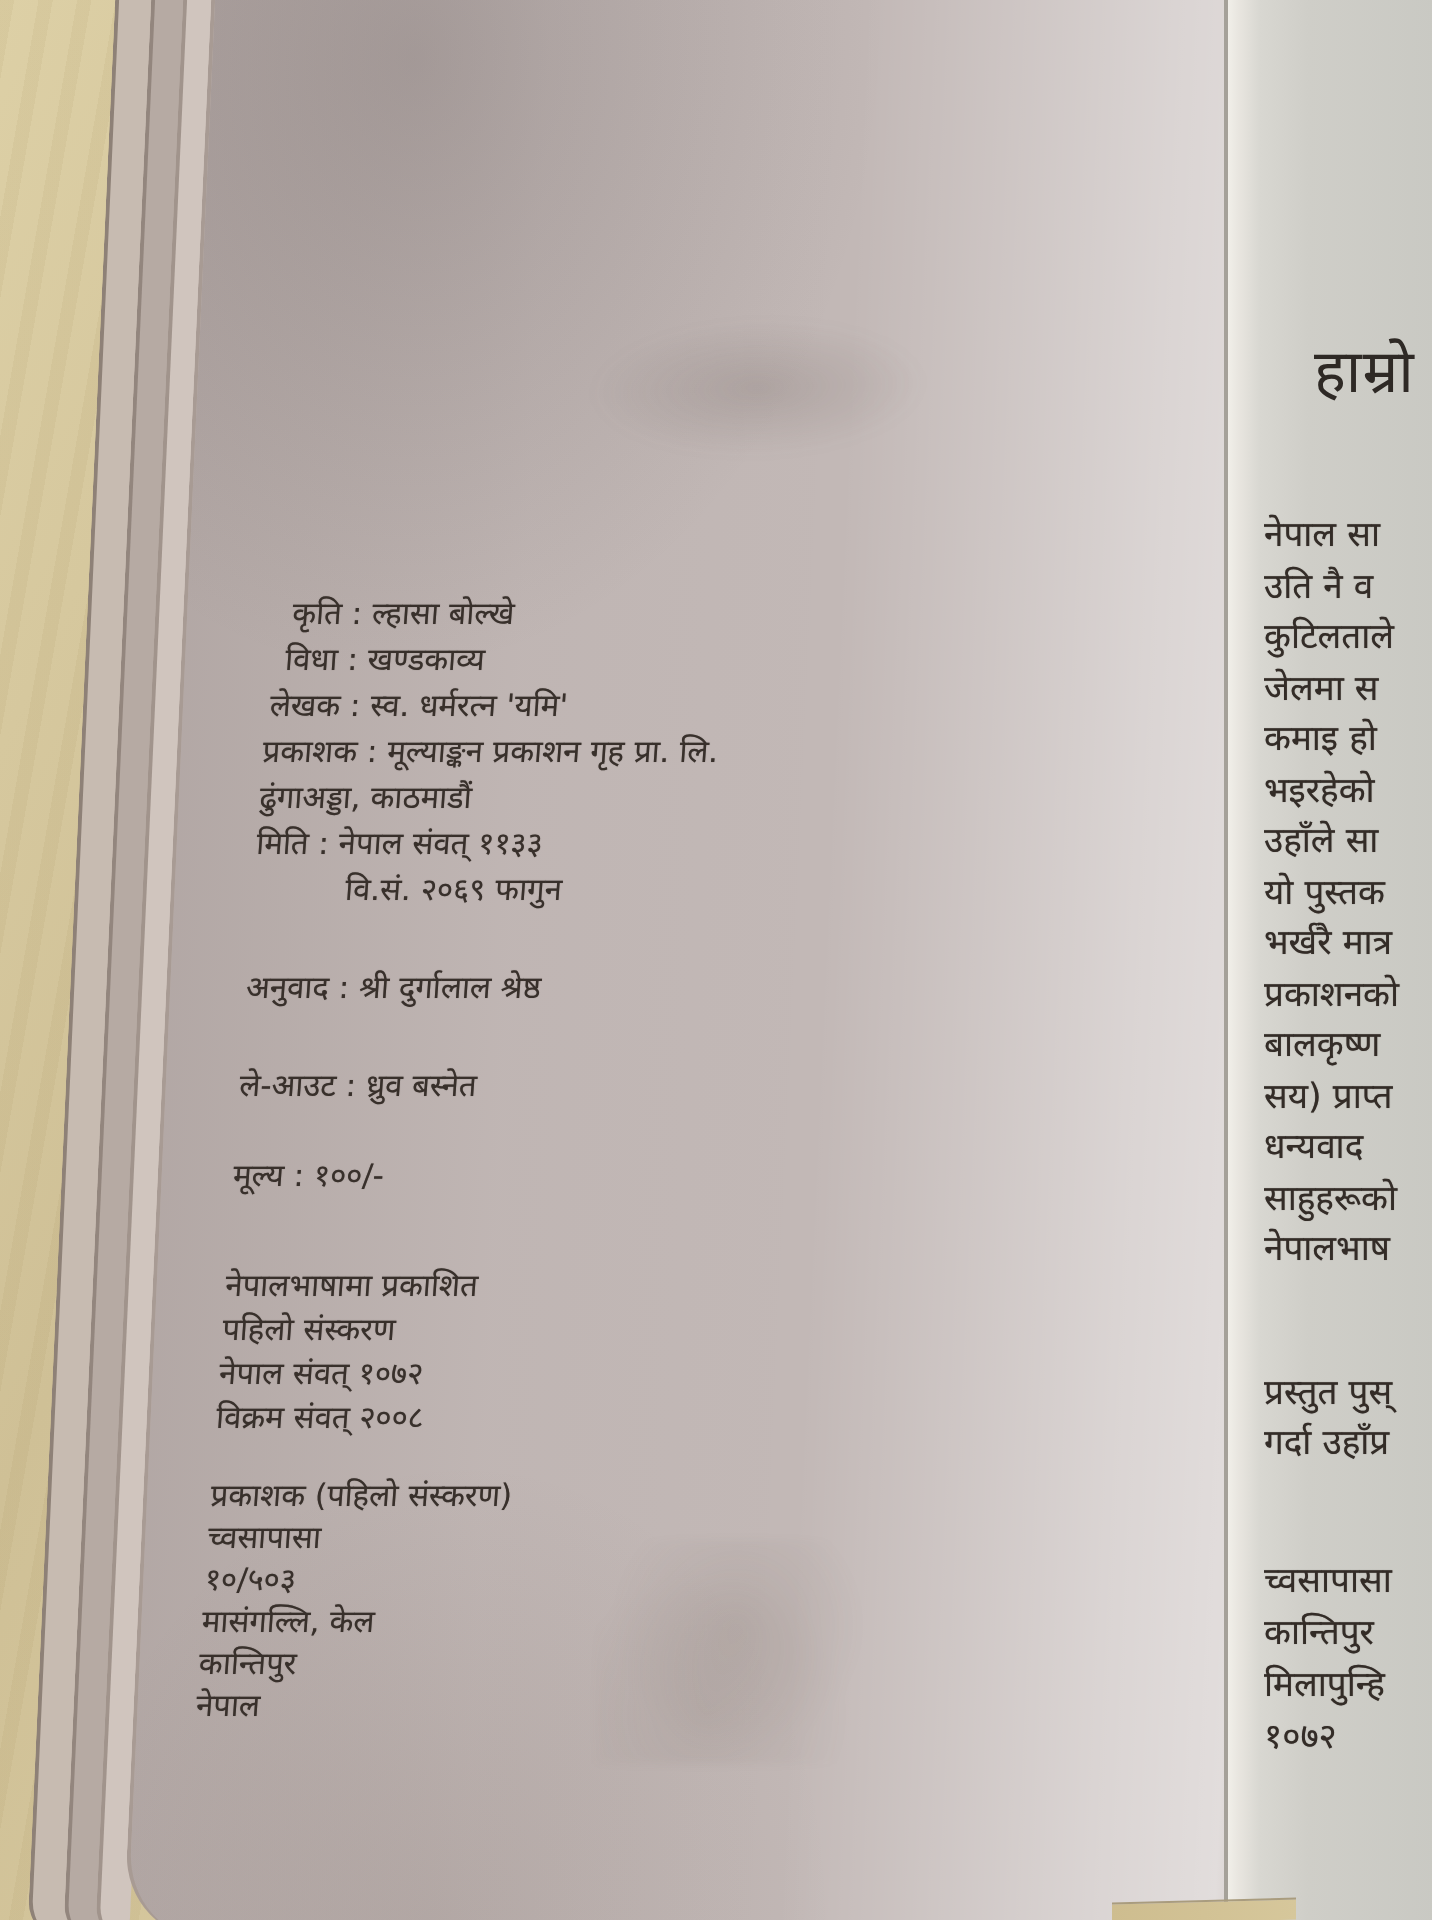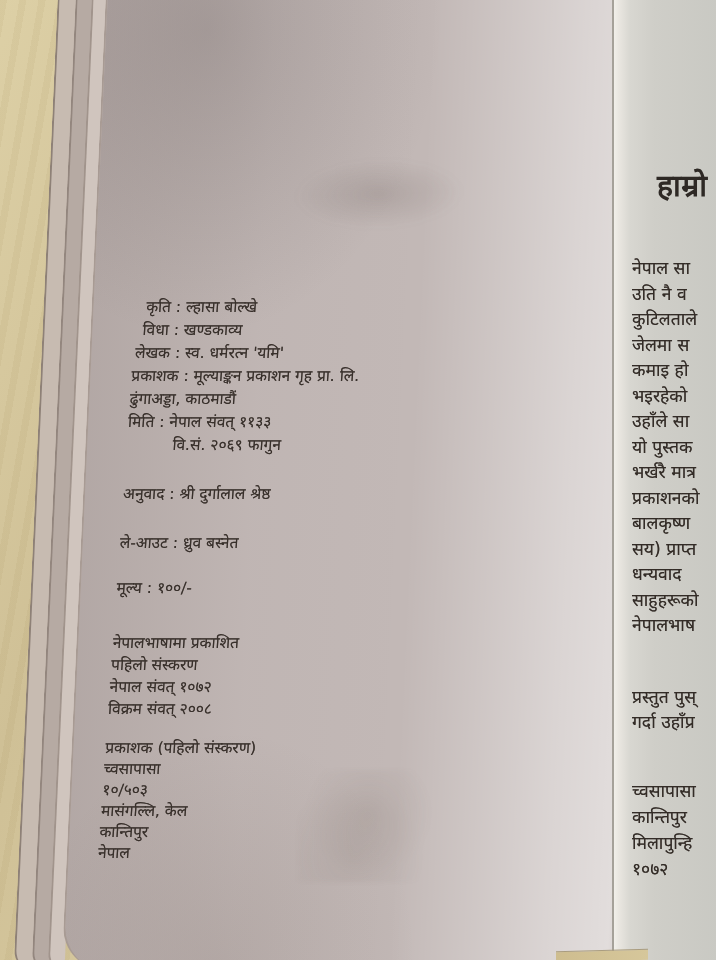--- a/index.html
+++ b/index.html
@@ -54,21 +54,21 @@
   .m-layout{margin-top:26px;}
   .m-price{margin-top:22px;}
   .grp-edition{margin-top:32px;line-height:22px;}
   .grp-publisher{margin-top:18px;line-height:21px;}
   
   .rightpage{
     position:absolute;left:612px;top:0;width:104px;height:960px;overflow:hidden;
     border-left:2px solid rgba(122,112,101,0.45);
     background:linear-gradient(to right,#f1efe9 0,#e9e6e0 5px,#d8d7d1 16px,#cfcec8 40px,#c9c9c3 100%);
   }
-  .rheading{position:absolute;left:43px;top:164px;font-size:30px;font-weight:bold;
+  .rheading{position:absolute;left:43px;top:164px;font-size:30px;font-weight:normal;
             color:#2e2925;white-space:nowrap;letter-spacing:0.5px;}
   .rbody{position:absolute;left:18px;top:256px;width:92px;overflow:hidden;
          color:#332c27;font-size:17.5px;line-height:25.5px;
          text-shadow:0 0 0.4px rgba(51,44,39,0.6);}
   .rbody .ln{white-space:nowrap;}
   .m-closing{margin-top:46px;}
   .grp-imprint{margin-top:42px;line-height:26px;}
   
   .wood-sliver{position:absolute;left:556px;top:950px;width:92px;height:10px;
       background:linear-gradient(to right,#cebd8f,#d6c79b);

